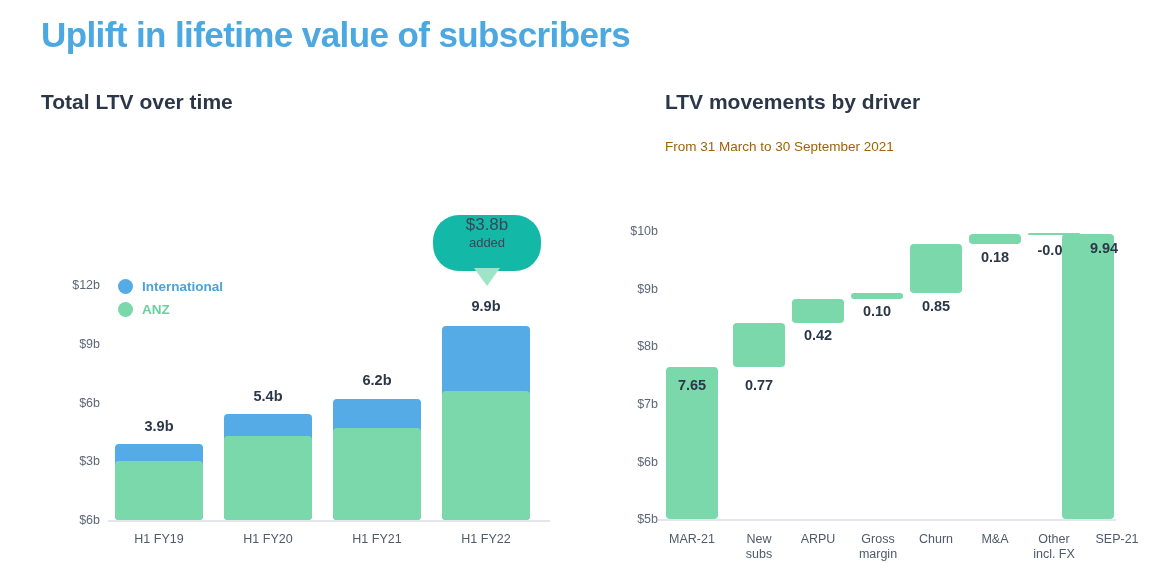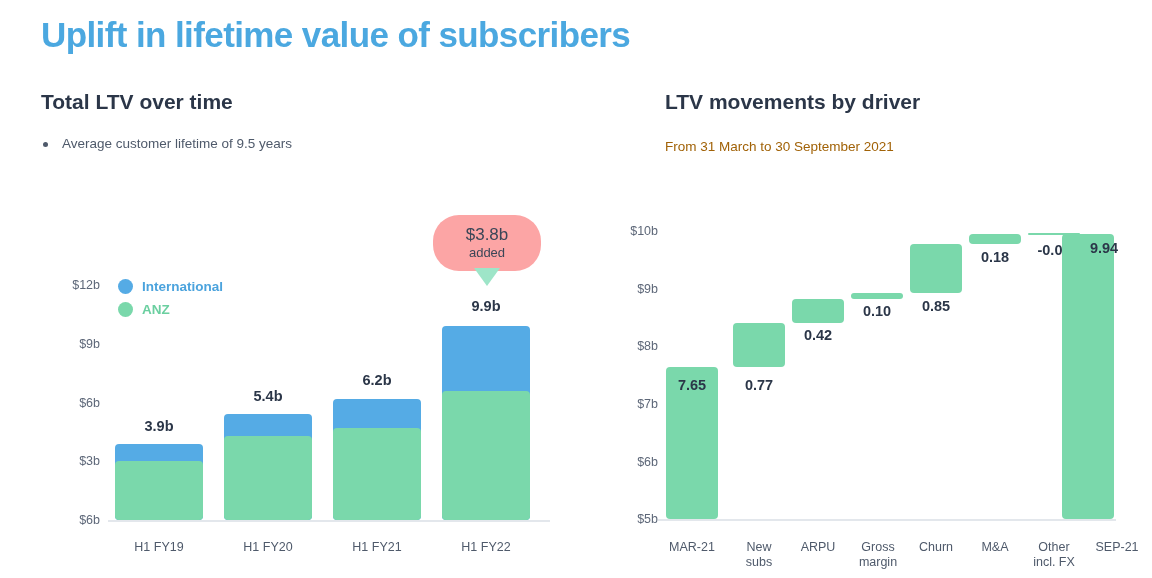--- a/index.html
+++ b/index.html
@@ -54,43 +54,42 @@
     position:absolute;
     font-size:12.5px;color:#5d6778;
     text-align:right;white-space:nowrap;
     transform:translateY(-50%);
   }
   .xtick{
     position:absolute;
     font-size:12.5px;color:#4f5a6b;
     text-align:center;white-space:nowrap;
     line-height:15px;
-    margin-top:8px;
   }
   .axisline{position:absolute;background:#e3e7ec;height:1.5px;}
   .bar{position:absolute;border-radius:4px;}
   .bar-green{background:#7ad8ab;}
   .bar-blue{background:#55abe5;}
   .dlabel{
     position:absolute;
     font-size:14.5px;font-weight:bold;color:#2b3648;
     white-space:nowrap;text-align:center;
   }
 
   
   .legend{position:absolute;left:118px;top:275px;}
   .legend-row{display:flex;align-items:center;height:23px;}
   .legend-swatch{width:15px;height:15px;border-radius:50%;margin-right:9px;flex:none;}
   .legend-label{font-size:13.5px;font-weight:bold;white-space:nowrap;}
 
   
   .callout{
     position:absolute;left:433px;top:215px;width:108px;height:56px;
-    background:#fca5a5;border-radius:26px;
-    display:flex;flex-direction:column;align-items:center;justify-content:center;
+    background:#14b8a6;border-radius:26px;
+    display:flex;flex-direction:column;align-items:center;
   }
   .callout .big{font-size:17px;color:#3b4657;line-height:20px;}
   .callout .small{font-size:13px;color:#3b4657;line-height:16px;}
   .callout-tail{
     position:absolute;left:474px;top:268px;
     width:0;height:0;
     border-left:13px solid transparent;
     border-right:13px solid transparent;
     border-top:18px solid #9ee5c8;
   }
@@ -100,24 +99,20 @@
 
 <div class="page">
 
   <div class="main-title">Uplift in lifetime value of subscribers</div>
 
   <div class="panel panel-left">
 
     <div class="panel-title" style="left:41px;top:90px;">Total LTV over time</div>
 
     <ul class="bullets">
-      <li>
-        <span class="dot"></span>
-        <span>Average customer lifetime of 9.5 years</span>
-      </li>
     </ul>
 
     <div class="ytick" style="left:56px;top:520px;width:44px;">$6b</div>
     <div class="ytick" style="left:56px;top:461px;width:44px;">$3b</div>
     <div class="ytick" style="left:56px;top:403px;width:44px;">$6b</div>
     <div class="ytick" style="left:56px;top:344px;width:44px;">$9b</div>
     <div class="ytick" style="left:56px;top:285px;width:44px;">$12b</div>
 
     <div class="axisline" style="left:108px;top:520px;width:442px;"></div>
 

